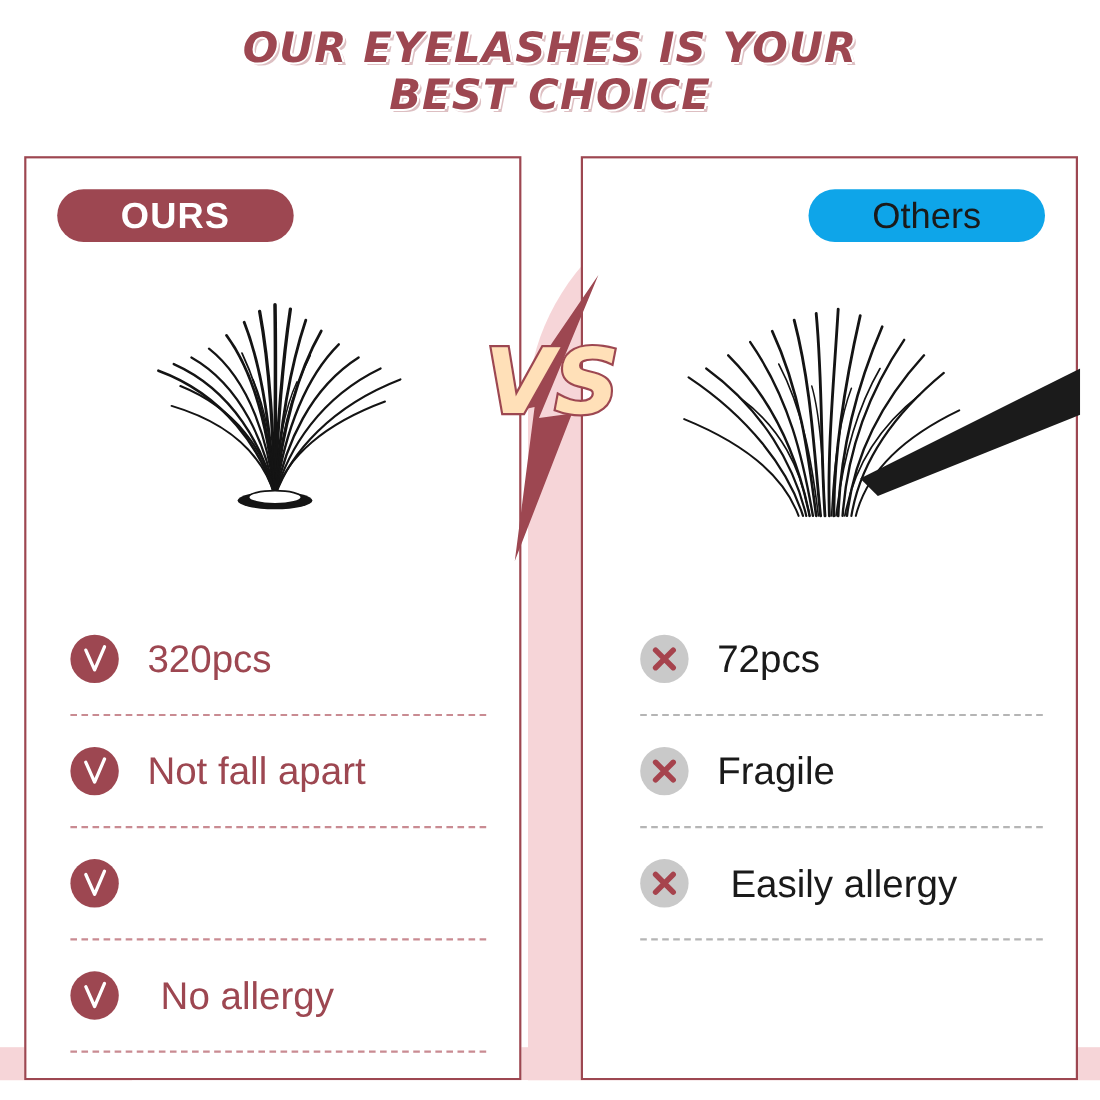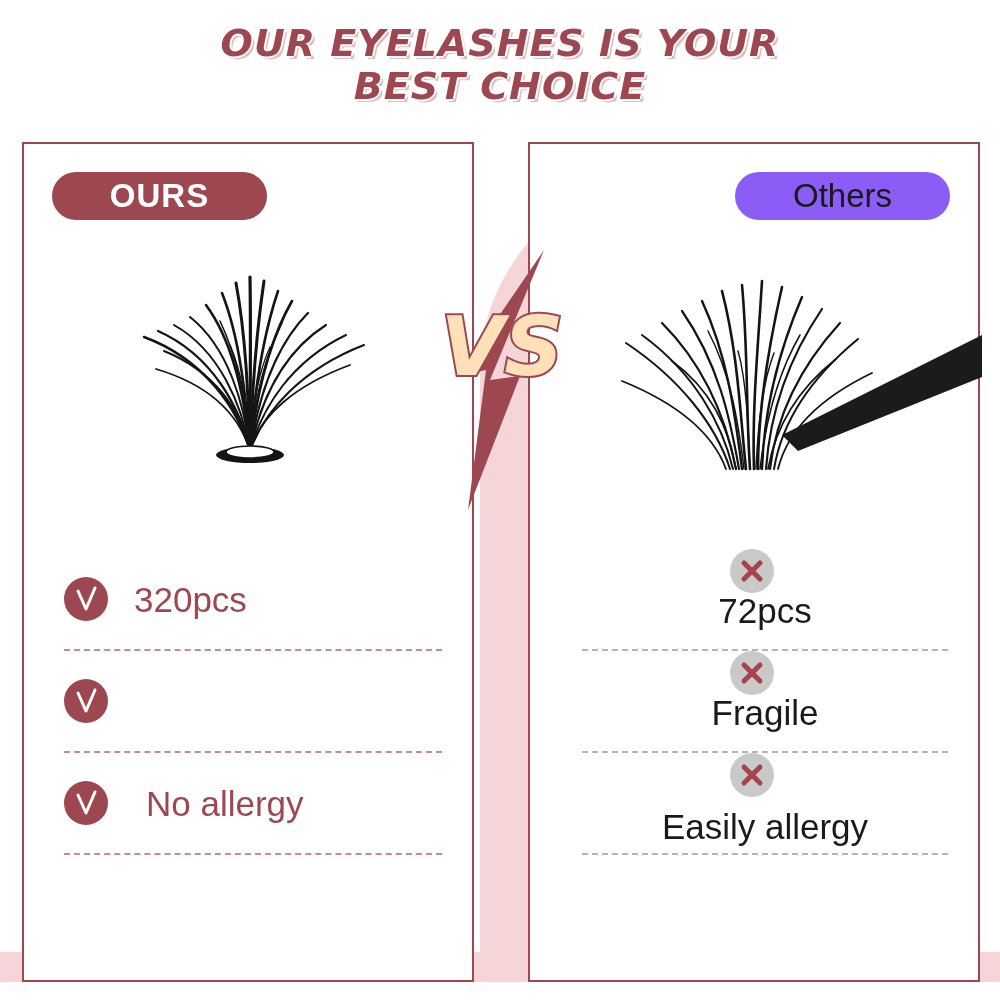--- a/index.html
+++ b/index.html
@@ -120,21 +120,21 @@
     left: 28px;
     width: 215px;
     background: #9d4751;
     color: #ffffff;
     font-weight: bold;
     letter-spacing: 1px;
   }
   .badge-others {
     right: 28px;
     width: 215px;
-    background: #8b5cf6;
+    background: #0ea5e9;
     color: #1a1a1a;
     font-weight: normal;
   }
 
   
   .lash-area {
     position: absolute;
     top: 95px;
     left: 0;
     width: 100%;
@@ -164,21 +164,20 @@
     height: 100px;
     border-bottom: 2px dashed #c98b92;
     text-align: center;
   }
   .feature-row:last-child {
     border-bottom: 2px dashed #c98b92;
     gap: 12px;
   }
   .panel-right .feature-row {
     border-bottom: 2px dashed #b5b5b5;
-    flex-direction: column;
   }
   .mark {
     width: 44px;
     height: 44px;
     border-radius: 50%;
     flex: 0 0 44px;
     margin-right: 26px;
     position: relative;
   }
   .mark-ok { background: #9d4751; }
@@ -257,20 +256,28 @@
             </svg>
         </span>
         <span class="feature-label">320pcs</span>
       </div>
       <div class="feature-row">
         <span class="mark mark-ok">
           <svg width="44" height="44" viewBox="0 0 44 44">
               <path d="M14 14 L22 32 L31 11" stroke="#ffffff" stroke-width="3" fill="none" stroke-linecap="round" stroke-linejoin="round"></path>
             </svg>
         </span>
+        <span class="feature-label">Not fall apart</span>
+      </div>
+      <div class="feature-row">
+        <span class="mark mark-ok">
+          <svg width="44" height="44" viewBox="0 0 44 44">
+              <path d="M14 14 L22 32 L31 11" stroke="#ffffff" stroke-width="3" fill="none" stroke-linecap="round" stroke-linejoin="round"></path>
+            </svg>
+        </span>
       </div>
       <div class="feature-row">
         <span class="mark mark-ok">
           <svg width="44" height="44" viewBox="0 0 44 44">
               <path d="M14 14 L22 32 L31 11" stroke="#ffffff" stroke-width="3" fill="none" stroke-linecap="round" stroke-linejoin="round"></path>
             </svg>
         </span>
         <span class="feature-label">No allergy</span>
       </div>
     </div>

